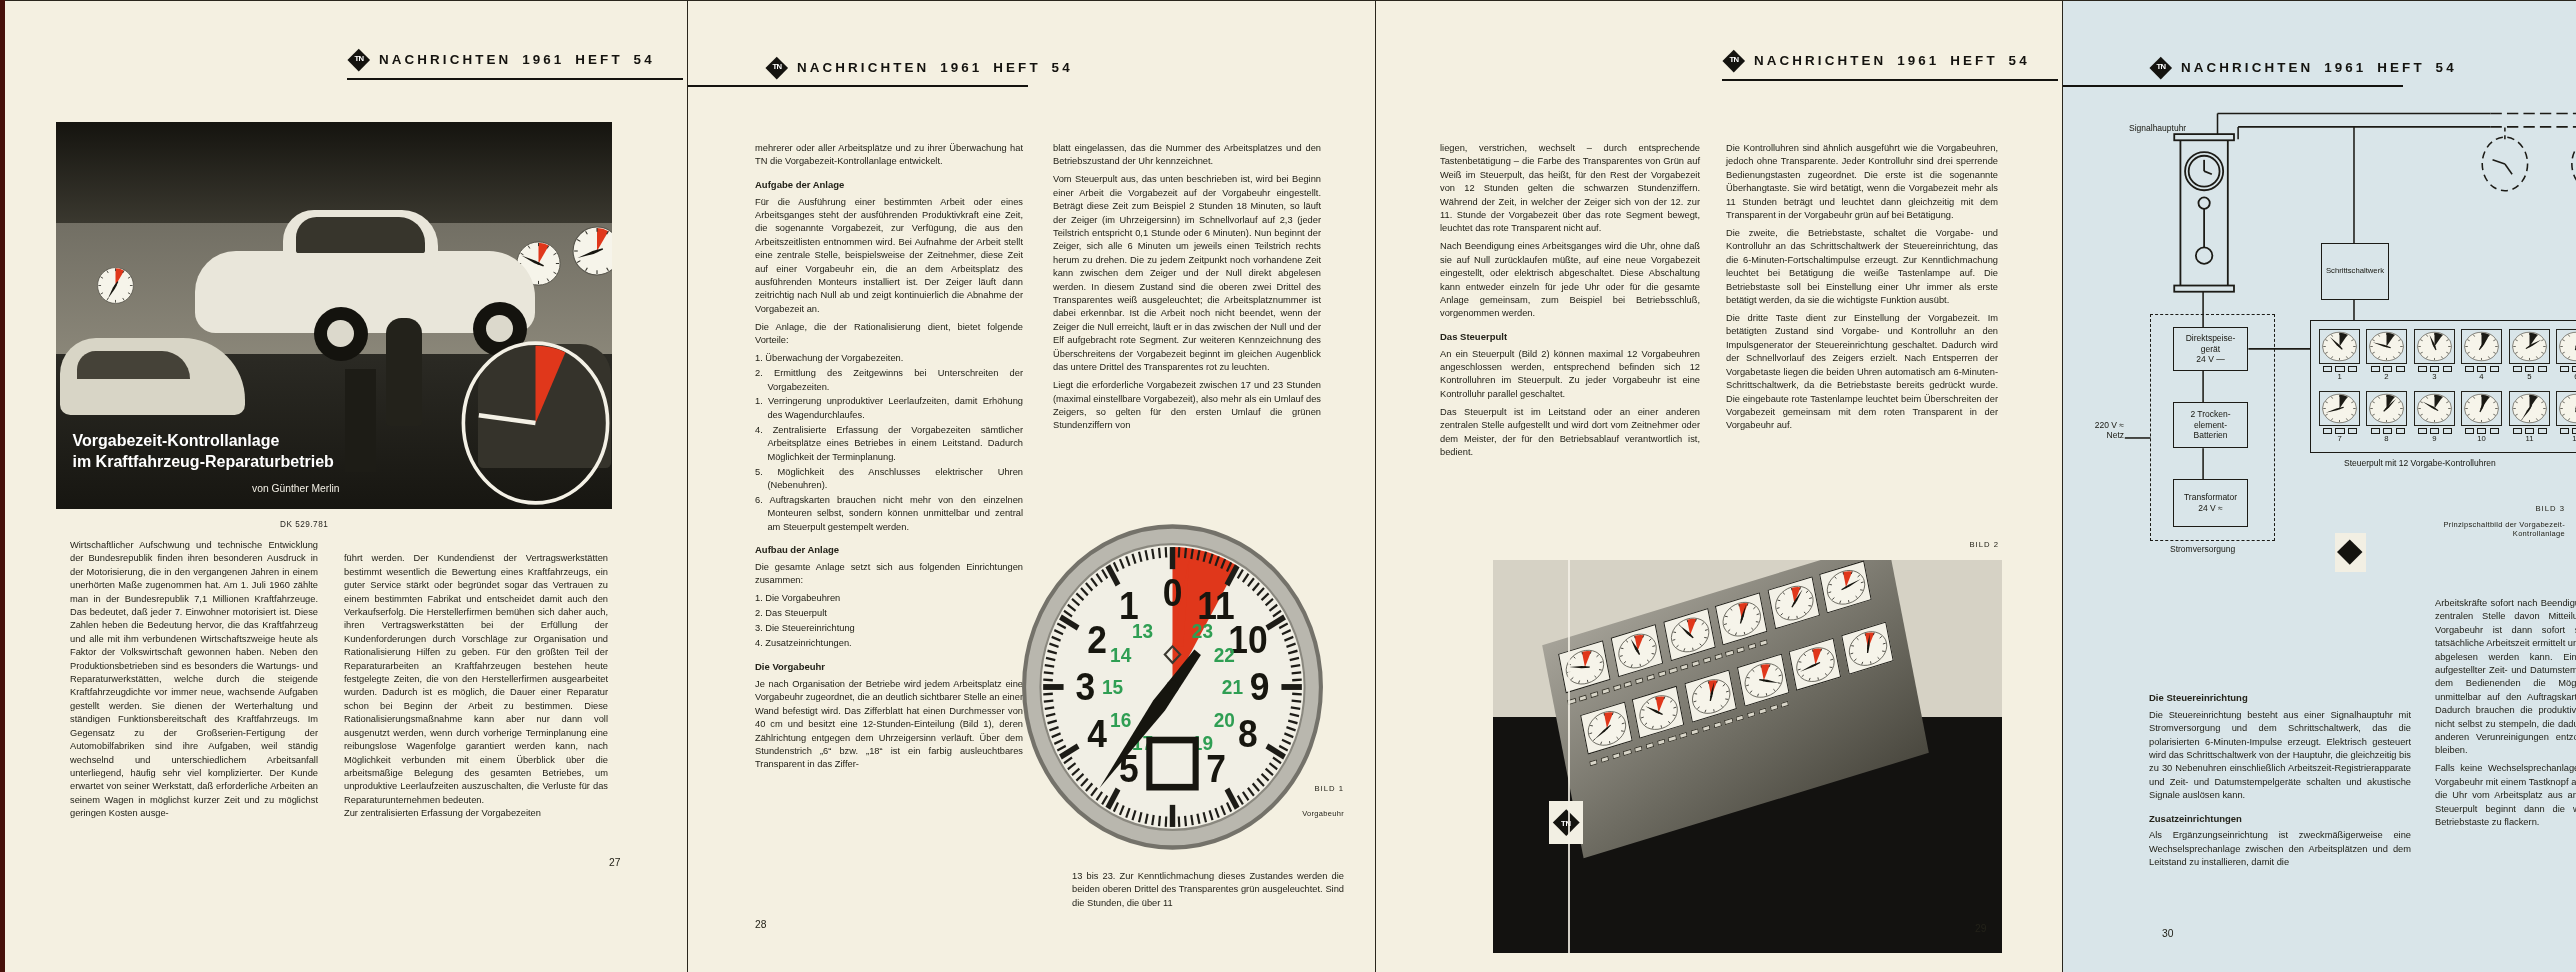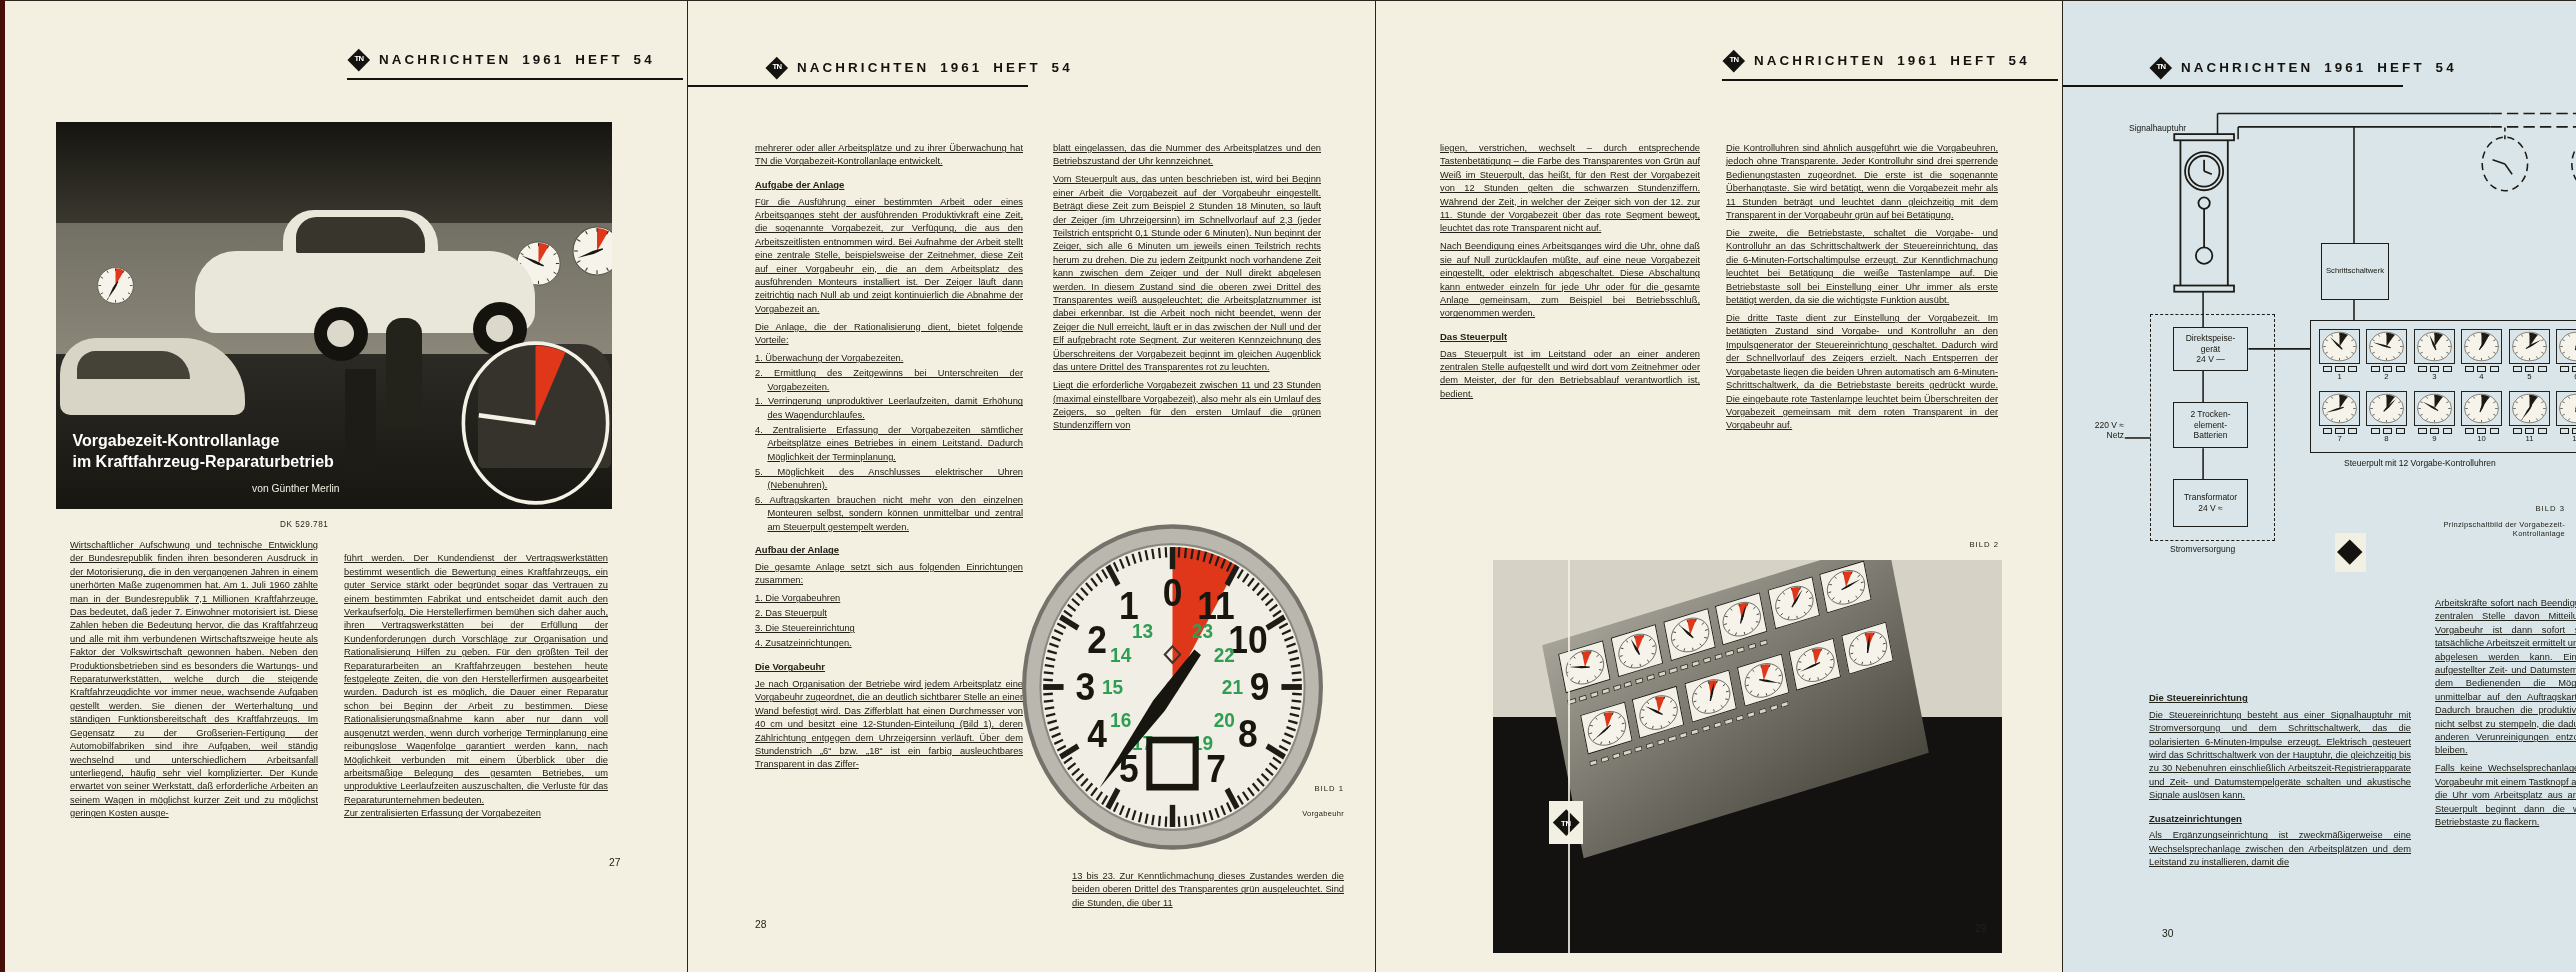--- a/index.html
+++ b/index.html
@@ -10,21 +10,21 @@
   .page.blue{background:#d9e5e9;}
   .a{position:absolute;}
   .masthead{position:absolute;height:25px;white-space:nowrap;}
   .mast-text{position:absolute;left:32px;top:4.1px;font-size:13.4px;font-weight:bold;
              letter-spacing:3.1px;word-spacing:4.1px;color:#14130f;}
   .tnlogo{position:absolute;left:0;top:0;width:24px;height:24px;}
   .tnlogo .diamond{position:absolute;left:4.1px;top:4.1px;width:15.5px;height:15.5px;background:#14130f;transform:rotate(45deg);}
   .tnlogo .mono{position:absolute;left:0;top:6.2px;width:24px;text-align:center;color:#fff;
                 font-weight:bold;font-size:7.7px;letter-spacing:-0.5px;}
   .rule{position:absolute;height:1.5px;background:#14130f;}
-  .flow{position:absolute;font-size:9.3px;line-height:13.4px;text-align:justify;color:#232219;text-decoration:underline;}
+  .flow{position:absolute;font-size:9.3px;line-height:13.4px;text-align:justify;color:#232219;}
   .flow p{margin:0 0 4.6px 0;}
   .flow h4{margin:10.3px 0 4.1px 0;font-size:9.5px;line-height:12.4px;}
   .flow .li{text-indent:-12.4px;padding-left:12.4px;margin:0 0 1.5px 0;}
   .pagenum{position:absolute;font-size:10.3px;color:#232219;}
   .cap{position:absolute;font-size:7.7px;letter-spacing:1px;color:#232219;white-space:pre-line;}
   .cap.small{letter-spacing:0.3px;font-size:7.5px;}
   .dk{position:absolute;font-size:8.2px;letter-spacing:0.5px;}
   
   .photo1{position:absolute;left:55px;top:121px;width:556px;height:387px;background:#5d5a52;overflow:hidden;}
   .ph-ceil{position:absolute;left:0;top:0;width:100%;height:26%;background:linear-gradient(#15140f,#3a382f);}
@@ -212,21 +212,21 @@
       <div class="li">2. Das Steuerpult</div>
       <div class="li">3. Die Steuereinrichtung</div>
       <div class="li" style="margin-bottom:11px">4. Zusatzeinrichtungen.</div>
       <h4>Die Vorgabeuhr</h4>
       <p>Je nach Organisation der Betriebe wird jedem Arbeitsplatz eine Vorgabeuhr zugeordnet, die an deutlich sichtbarer Stelle an einer Wand befestigt wird. Das Zifferblatt hat einen Durchmesser von 40 cm und besitzt eine 12-Stunden-Einteilung (Bild 1), deren Zählrichtung entgegen dem Uhrzeigersinn verläuft. Über dem Stundenstrich „6“ bzw. „18“ ist ein farbig ausleuchtbares Transparent in das Ziffer-</p>
     </div>
 
     <div class="flow" style="left:365px;top:141px;width:268px;">
       <p>blatt eingelassen, das die Nummer des Arbeitsplatzes und den Betriebszustand der Uhr kennzeichnet.</p>
       <p>Vom Steuerpult aus, das unten beschrieben ist, wird bei Beginn einer Arbeit die Vorgabezeit auf der Vorgabeuhr eingestellt. Beträgt diese Zeit zum Beispiel 2 Stunden 18 Minuten, so läuft der Zeiger (im Uhrzeigersinn) im Schnellvorlauf auf 2,3 (jeder Teilstrich entspricht 0,1 Stunde oder 6 Minuten). Nun beginnt der Zeiger, sich alle 6 Minuten um jeweils einen Teilstrich rechts herum zu drehen. Die zu jedem Zeitpunkt noch vorhandene Zeit kann zwischen dem Zeiger und der Null direkt abgelesen werden. In diesem Zustand sind die oberen zwei Drittel des Transparentes weiß ausgeleuchtet; die Arbeitsplatznummer ist dabei erkennbar. Ist die Arbeit noch nicht beendet, wenn der Zeiger die Null erreicht, läuft er in das zwischen der Null und der Elf aufgebracht rote Segment. Zur weiteren Kennzeichnung des Überschreitens der Vorgabezeit beginnt im gleichen Augenblick das untere Drittel des Transparentes rot zu leuchten.</p>
-      <p>Liegt die erforderliche Vorgabezeit zwischen 11 und 23 Stunden (maximal einstellbare Vorgabezeit), also mehr als ein Umlauf des Zeigers, so gelten für den ersten Umlauf die grünen Stundenziffern von</p>
+      <p>Liegt die erforderliche Vorgabezeit zwischen 17 und 23 Stunden (maximal einstellbare Vorgabezeit), also mehr als ein Umlauf des Zeigers, so gelten für den ersten Umlauf die grünen Stundenziffern von</p>
     </div>
 
     <div class="clockbox" style="left:332px;top:521px;width:305px;height:330px;">
         <svg viewBox="-112 -112 224 224" width="100%" height="100%" preserveAspectRatio="none">
           <circle r="109" fill="#b9b7ae" stroke="#74726a" stroke-width="3"></circle>
           <circle r="97" fill="#f1efe5" stroke="#8a887f" stroke-width="1.5"></circle>
           <path d="M0 0 L0.0 -95.0 A95 95 0 0 1 47.5 -82.3 Z" fill="#e0371b"></path>
           <line x1="0.0" y1="-80.0" x2="0.0" y2="-95.0" stroke="#1d1c17" stroke-width="4"></line>
           <line x1="4.6" y1="-87.9" x2="5.0" y2="-94.9" stroke="#1d1c17" stroke-width="1.6"></line>
           <line x1="9.2" y1="-87.5" x2="9.9" y2="-94.5" stroke="#1d1c17" stroke-width="1.6"></line>
@@ -395,20 +395,21 @@
           <span class="mono">TN</span>
         </span>
       <span class="mast-text">NACHRICHTEN 1961 HEFT 54</span>
     </div>
     <div class="rule" style="left:346px;top:78px;width:336px;"></div>
 
     <div class="flow" style="left:64px;top:141px;width:260px;">
       <p>liegen, verstrichen, wechselt – durch entsprechende Tastenbetätigung – die Farbe des Transparentes von Grün auf Weiß im Steuerpult, das heißt, für den Rest der Vorgabezeit von 12 Stunden gelten die schwarzen Stundenziffern. Während der Zeit, in welcher der Zeiger sich von der 12. zur 11. Stunde der Vorgabezeit über das rote Segment bewegt, leuchtet das rote Transparent nicht auf.</p>
       <p>Nach Beendigung eines Arbeitsganges wird die Uhr, ohne daß sie auf Null zurücklaufen müßte, auf eine neue Vorgabezeit eingestellt, oder elektrisch abgeschaltet. Diese Abschaltung kann entweder einzeln für jede Uhr oder für die gesamte Anlage gemeinsam, zum Beispiel bei Betriebsschluß, vorgenommen werden.</p>
       <h4>Das Steuerpult</h4>
+      <p>An ein Steuerpult (Bild 2) können maximal 12 Vorgabeuhren angeschlossen werden, entsprechend befinden sich 12 Kontrolluhren im Steuerpult. Zu jeder Vorgabeuhr ist eine Kontrolluhr parallel geschaltet.</p>
       <p>Das Steuerpult ist im Leitstand oder an einer anderen zentralen Stelle aufgestellt und wird dort vom Zeitnehmer oder dem Meister, der für den Betriebsablauf verantwortlich ist, bedient.</p>
     </div>
     <div class="flow" style="left:350px;top:141px;width:272px;">
       <p>Die Kontrolluhren sind ähnlich ausgeführt wie die Vorgabeuhren, jedoch ohne Transparente. Jeder Kontrolluhr sind drei sperrende Bedienungstasten zugeordnet. Die erste ist die sogenannte Überhangtaste. Sie wird betätigt, wenn die Vorgabezeit mehr als 11 Stunden beträgt und leuchtet dann gleichzeitig mit dem Transparent in der Vorgabeuhr grün auf bei Betätigung.</p>
       <p>Die zweite, die Betriebstaste, schaltet die Vorgabe- und Kontrolluhr an das Schrittschaltwerk der Steuereinrichtung, das die 6-Minuten-Fortschaltimpulse erzeugt. Zur Kenntlichmachung leuchtet bei Betätigung die weiße Tastenlampe auf. Die Betriebstaste soll bei Einstellung einer Uhr immer als erste betätigt werden, da sie die wichtigste Funktion ausübt.</p>
       <p>Die dritte Taste dient zur Einstellung der Vorgabezeit. Im betätigten Zustand sind Vorgabe- und Kontrolluhr an den Impulsgenerator der Steuereinrichtung geschaltet. Dadurch wird der Schnellvorlauf des Zeigers erzielt. Nach Entsperren der Vorgabetaste liegen die beiden Uhren automatisch am 6-Minuten-Schrittschaltwerk, da die Betriebstaste bereits gedrückt wurde. Die eingebaute rote Tastenlampe leuchtet beim Überschreiten der Vorgabezeit gemeinsam mit dem roten Transparent in der Vorgabeuhr auf.</p>
     </div>
 
     <div class="cap" style="left:495px;top:539px;width:128px;text-align:right;">BILD 2</div>
     <div class="cap small" style="left:495px;top:560px;width:128px;text-align:right;">Das Steuerpult</div>

